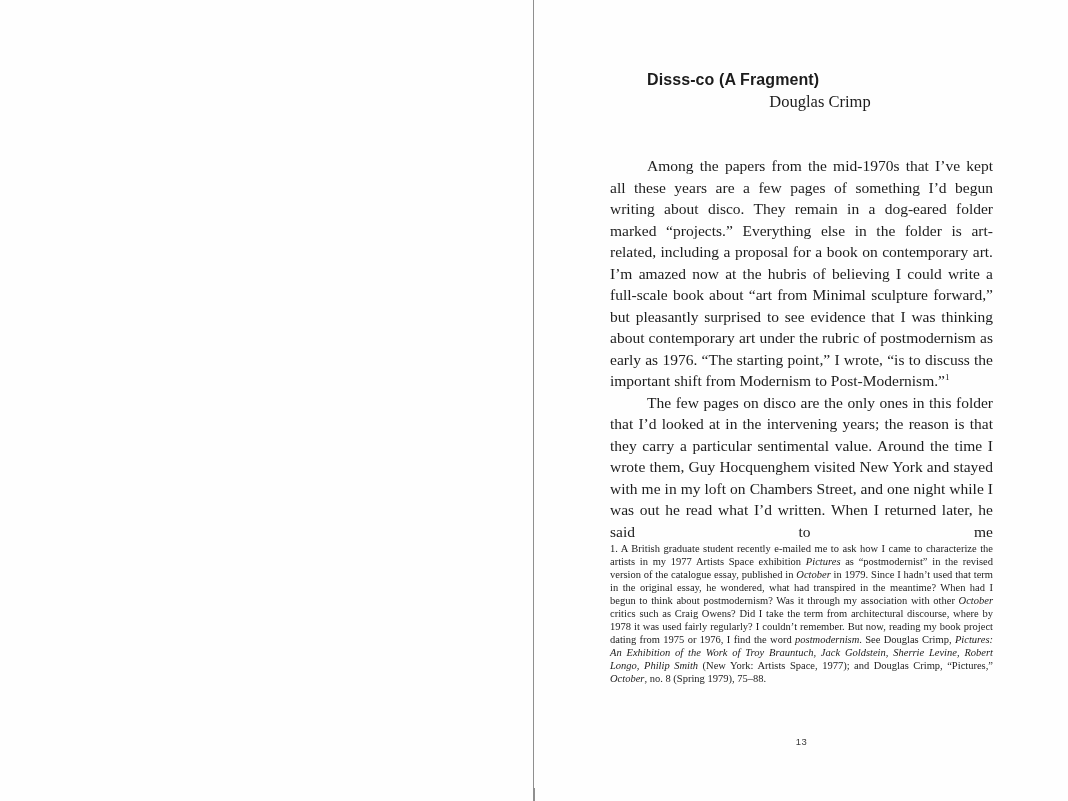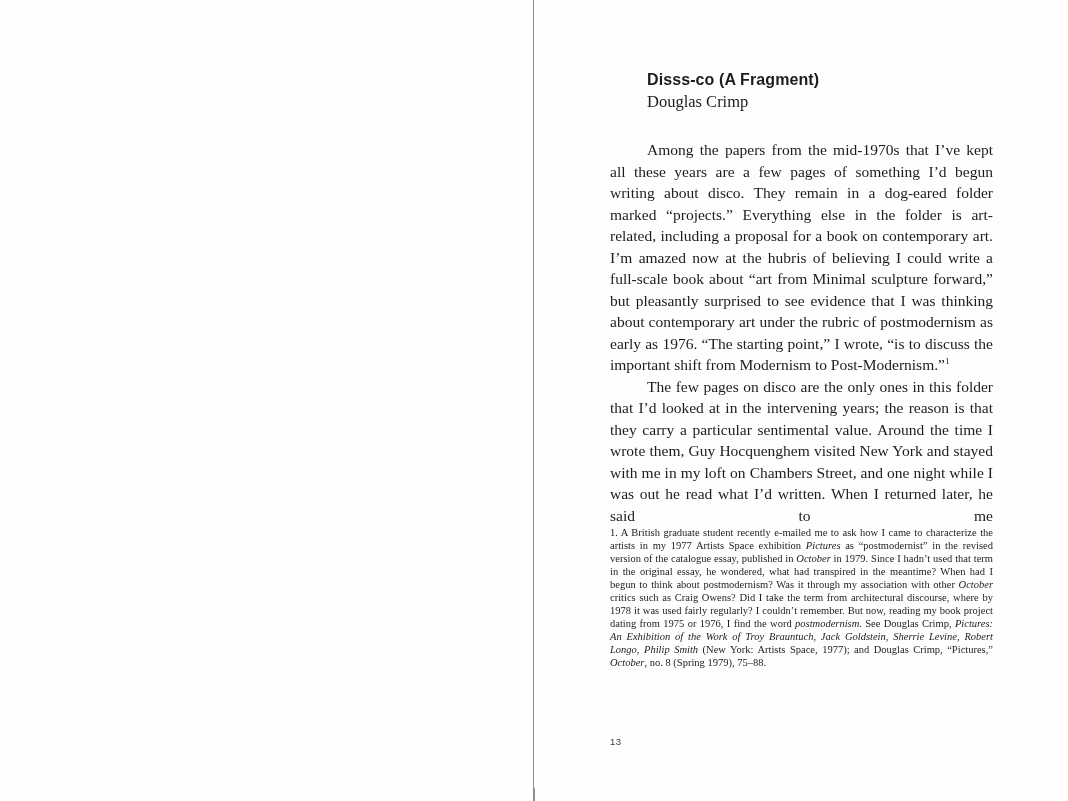--- a/index.html
+++ b/index.html
@@ -48,23 +48,24 @@
     font-size: 16px;
     line-height: 22px;
     letter-spacing: 0.1px;
     padding-left: 37px;
     margin-top: 69px;
   }
   .article-author {
     font-size: 16.5px;
     line-height: 22px;
     padding-left: 37px;
+    text-align: center;
   }
   .body-text {
-    margin-top: 26px;
+    margin-top: 42px;
     font-size: 15.5px;
     line-height: 21.5px;
     text-align: justify;
     hyphens: auto;
     -webkit-hyphens: auto;
   }
   .body-text p { text-indent: 37px; }
   .body-text p.continues { text-align-last: justify; }
   .body-text sup {
     font-size: 9px;
@@ -77,21 +78,21 @@
     text-align: justify;
     hyphens: auto;
     -webkit-hyphens: auto;
   }
   .footnote .i, .body-text .i { font-style: italic; }
   .page-number {
     position: absolute;
     left: 76px;
     top: 736px;
     width: 383px;
-    text-align: left;
+    text-align: center;
     font-family: "Liberation Sans", sans-serif;
     font-size: 9.5px;
     letter-spacing: 0.5px;
     color: #3a3a3a;
   }
 </style>
 </head>
 <body>
 
 <div class="spread">

